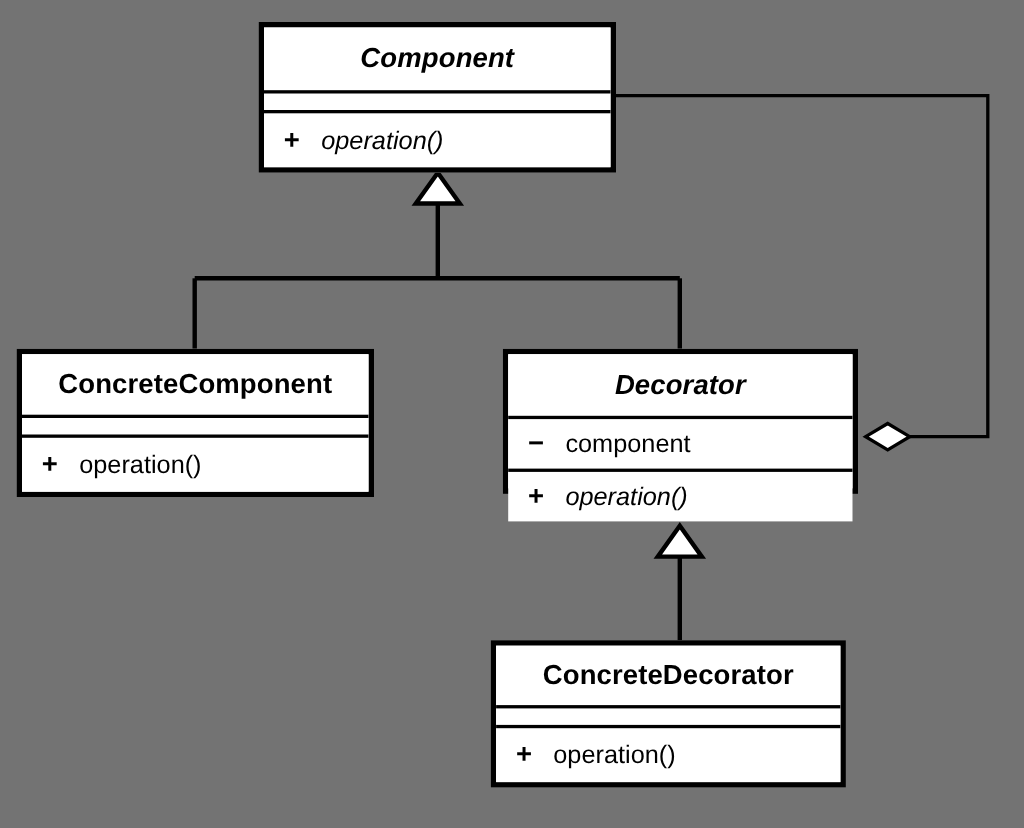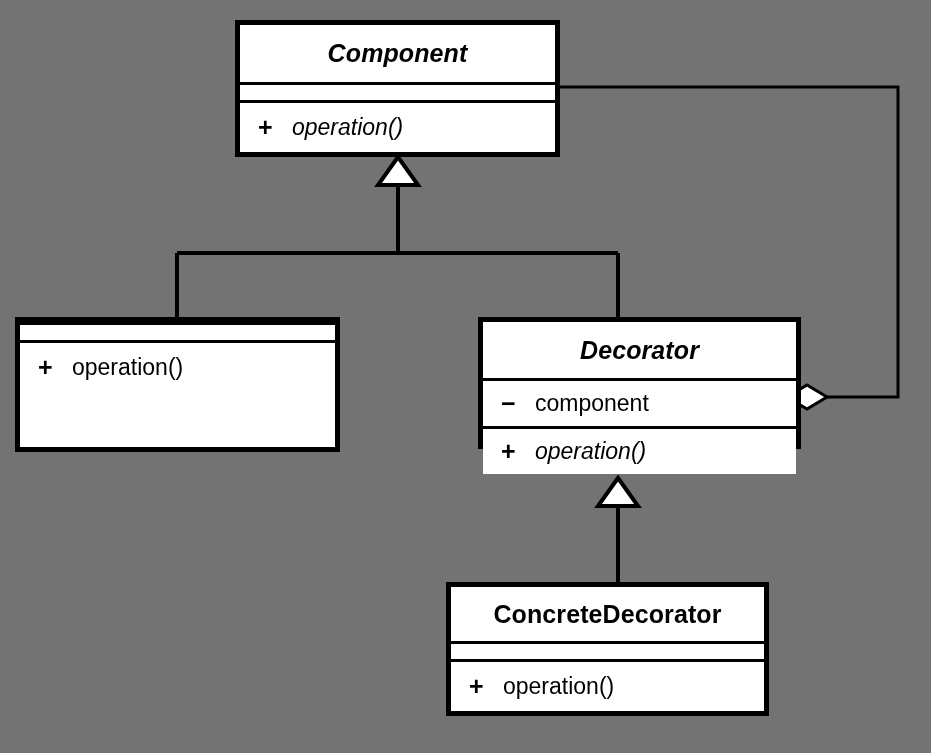--- a/index.html
+++ b/index.html
@@ -107,28 +107,29 @@
   <div class="uml-class" style="left:235px; top:20px; width:325px; height:137px;">
     <div class="compartment class-name abstract" style="height:57px;">Component</div>
     <div class="compartment attrs-empty divider-top" style="height:18px;"></div>
     <div class="compartment member-row divider-top" style="height:52px;">
       <span class="visibility">+</span>
       <span class="member-name abstract">operation()</span>
     </div>
   </div>
 
   <div class="uml-class" style="left:15px; top:317px; width:325px; height:135px;">
+    <div class="compartment class-name" style="height:55px;">ConcreteComponent</div>
     <div class="compartment attrs-empty divider-top" style="height:18px;"></div>
     <div class="compartment member-row divider-top" style="height:52px;">
       <span class="visibility">+</span>
       <span class="member-name">operation()</span>
     </div>
   </div>
 
-  <div class="uml-class" style="left:457px; top:317px; width:323px; height:132px;margin-left:21px;">
+  <div class="uml-class" style="left:457px; top:317px; width:323px; height:132px;">
     <div class="compartment class-name abstract" style="height:56px;">Decorator</div>
     <div class="compartment member-row divider-top" style="height:48px;">
       <span class="visibility">−</span>
       <span class="member-name">component</span>
     </div>
     <div class="compartment member-row divider-top" style="height:48px;">
       <span class="visibility">+</span>
       <span class="member-name abstract">operation()</span>
     </div>
   </div>

